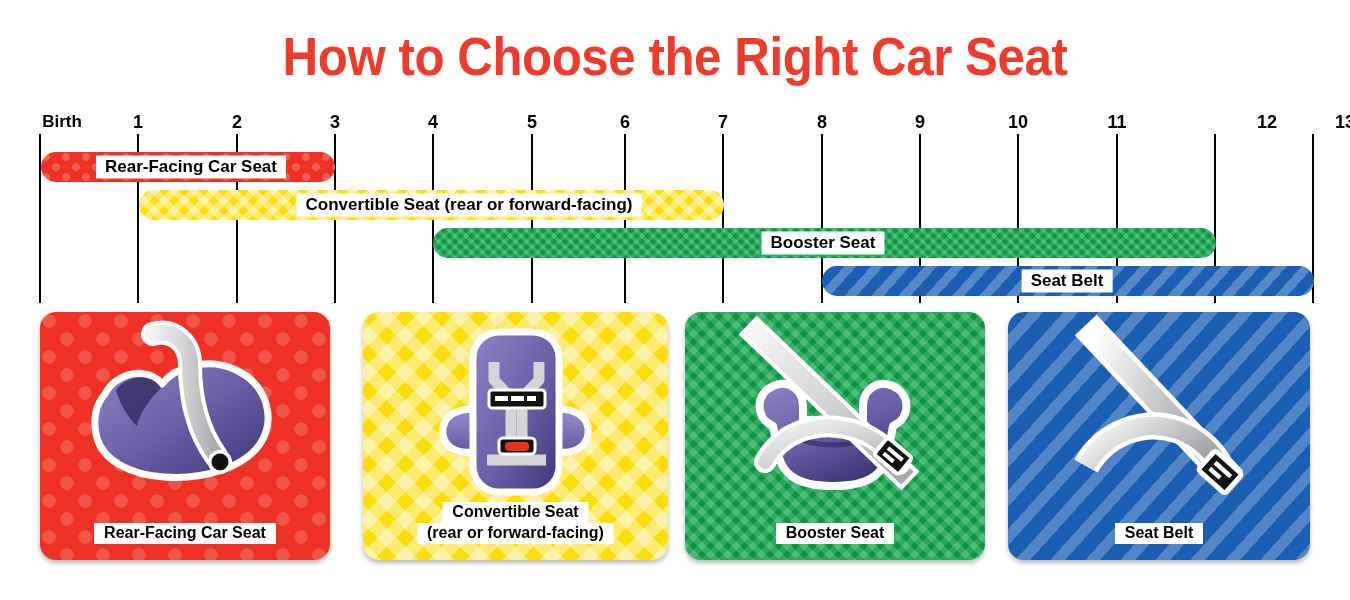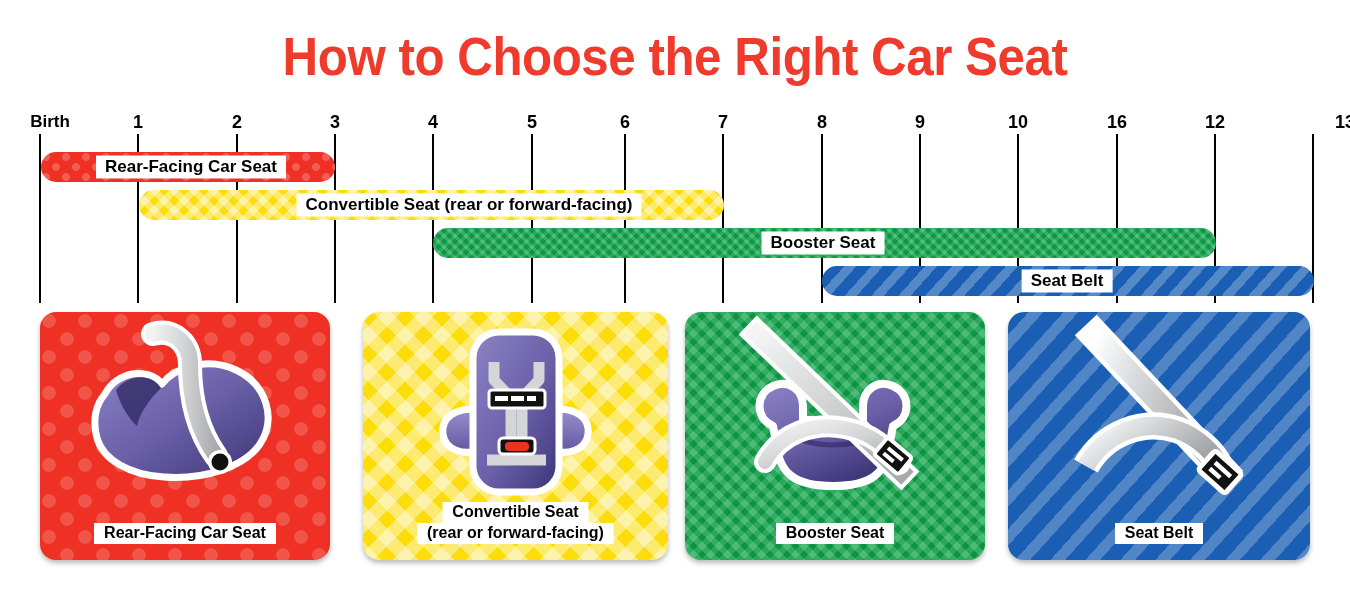--- a/index.html
+++ b/index.html
@@ -22,21 +22,21 @@
 
   
   #timeline{position:absolute;left:0;top:112px;width:1350px;height:185px;}
   .tick-line{position:absolute;width:2px;background:#000;top:22px;height:169px;}
   .tick-label{
     position:absolute;top:0px;
     font-size:18px;font-weight:bold;color:#000;
     transform:translateX(-50%);white-space:nowrap;
     transform-origin:center top;
   }
-  .tick-label.birth{font-size:17px;}
+  .tick-label.birth{font-size:17px;margin-left:12px;}
 
   .bar{
     position:absolute;height:30px;border-radius:15px;
     box-sizing:border-box;
   }
   .bar .bar-label{
     position:absolute;top:50%;transform:translate(-50%,-50%);
     background:#ffffff;color:#000;
     font-size:17px;font-weight:bold;
     padding:2px 9px;white-space:nowrap;line-height:1.12;
@@ -139,23 +139,23 @@
         <div class="tick-label" style="left: 625px;">6</div>
         <div class="tick-line" style="left: 722px;"></div>
         <div class="tick-label" style="left: 723px;">7</div>
         <div class="tick-line" style="left: 821px;"></div>
         <div class="tick-label" style="left: 822px;">8</div>
         <div class="tick-line" style="left: 919px;"></div>
         <div class="tick-label" style="left: 920px;">9</div>
         <div class="tick-line" style="left: 1017px;"></div>
         <div class="tick-label" style="left: 1018px;">10</div>
         <div class="tick-line" style="left: 1116px;"></div>
-        <div class="tick-label" style="left: 1117px;">16</div>
+        <div class="tick-label" style="left: 1117px;">11</div>
         <div class="tick-line" style="left: 1214px;"></div>
-        <div class="tick-label" style="left: 1215px; text-align: right;">12</div>
+        <div class="tick-label" style="left: 1267px; text-align: right;">12</div>
         <div class="tick-line" style="left: 1312px;"></div>
         <div class="tick-label" style="left: 1313px; margin-left: 32px;">13</div>
       </div>
     <div id="bars">
         <div class="bar bar-red" style="left: 41px; width: 294px; top: 40px;">
           <div class="bar-label" style="left: 150px;">Rear-Facing Car Seat</div>
         </div>
         <div class="bar bar-yellow" style="left: 139px; width: 585px; top: 78px;">
           <div class="bar-label" style="left: 295px; margin-left: 35px;">Convertible Seat (rear or forward-facing)</div>
         </div>

